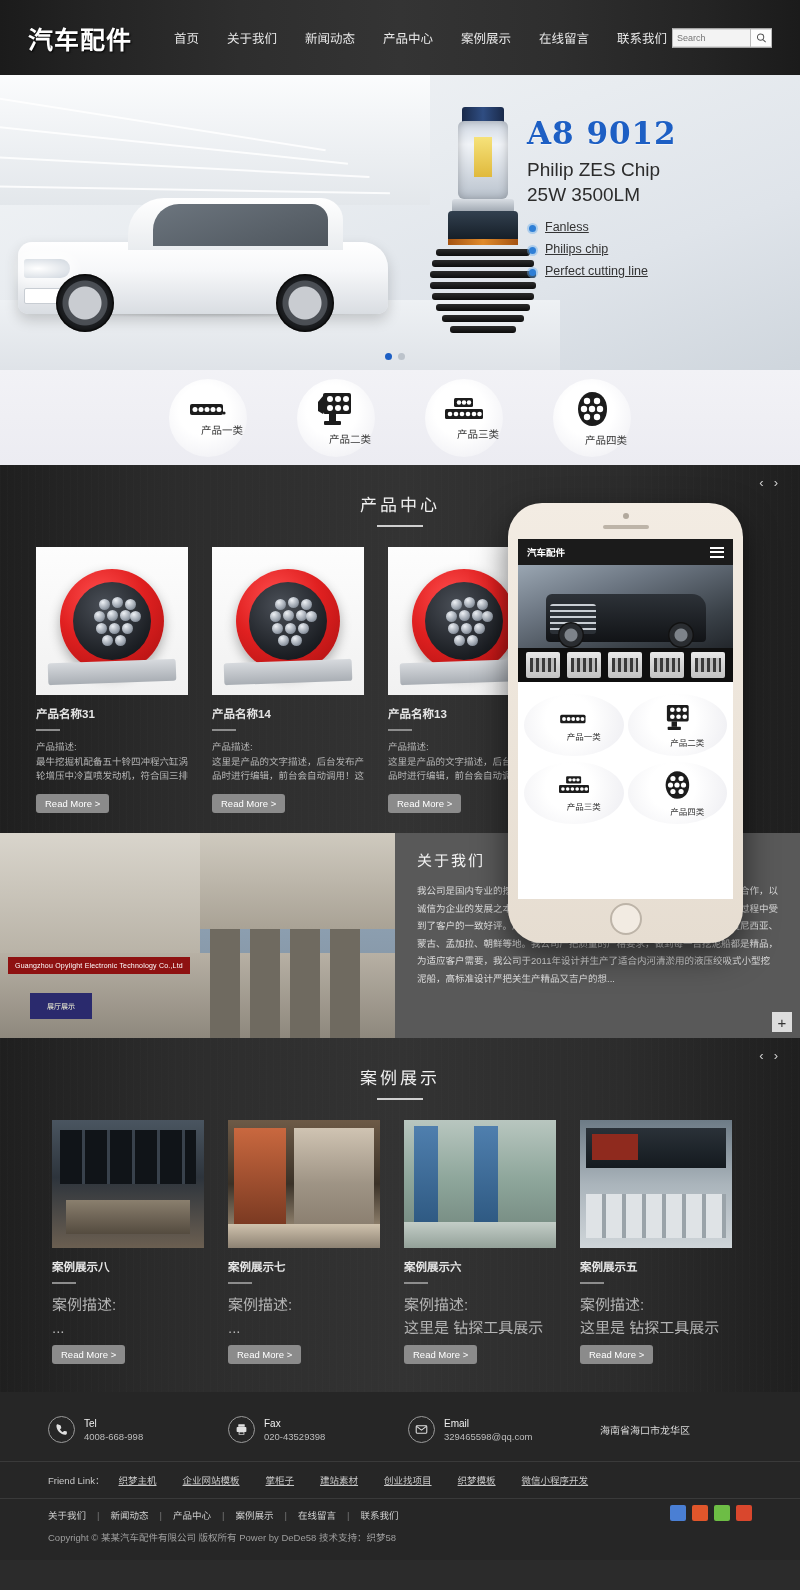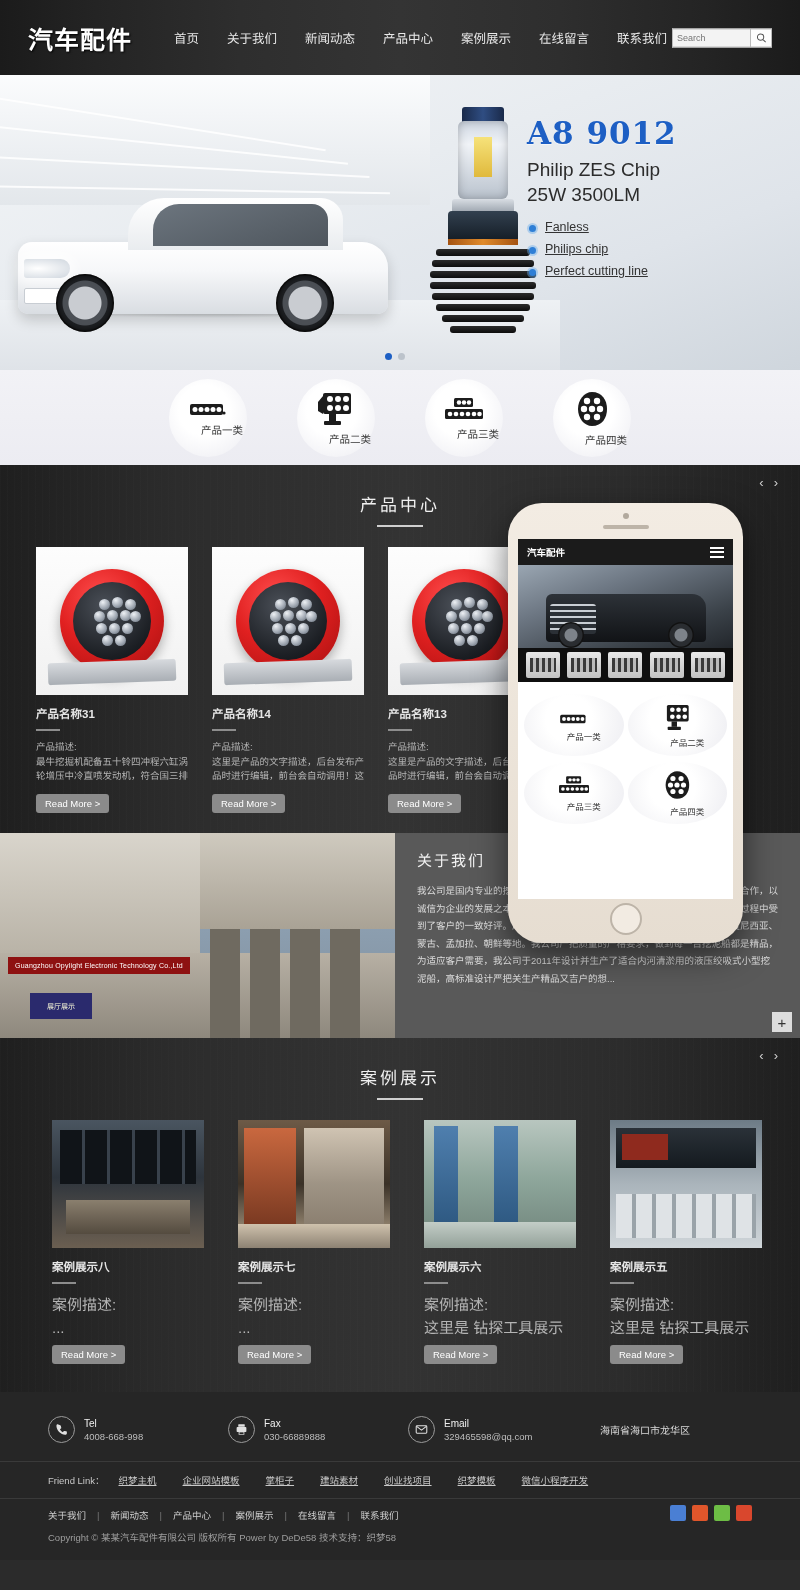--- a/index.html
+++ b/index.html
@@ -387,21 +387,21 @@
   }
   .ph-cat {
     height: 62px; border-radius: 50%;
     background: radial-gradient(circle at 45% 40%, #ffffff 35%, #f6f6f8 65%, #ececf1 100%);
     display:flex; flex-direction:column; align-items:center; justify-content:center;
     cursor:pointer;
   }
   .ph-cat-label { font-size: 8.5px; color:#333; position:relative; left:10px; top:2px; white-space:nowrap;}
 
   
-  .case-row { display:flex; gap: 34px; padding: 0 52px; }
+  .case-row { display:flex; gap: 24px; padding: 0 52px; }
   .case-card { width: 152px; }
   .case-img {
     width: 152px; height: 128px; overflow:hidden; position: relative;
   }
   .case-name { font-size: 11.5px; color:#e6e6e6; margin-top: 10px; font-weight:bold; }
   .case-rule { width: 24px; height: 2px; background:#8d8d8d; margin: 8px 0 9px; }
   .case-desc { font-size: 15px; color:#b4b4b4; line-height:1.55; height: 42px; overflow:hidden; }
 
   
   .footer { background:#262626; padding: 24px 0 0; }
@@ -909,21 +909,21 @@
       <div class="c-icon">
         <svg width="13" height="13" viewBox="0 0 16 16" fill="#e0e0e0">
           <rect x="4" y="1.5" width="8" height="3.2" rx=".5"></rect>
           <rect x="2" y="5" width="12" height="6" rx="1"></rect>
           <rect x="4.5" y="10.5" width="7" height="4" rx=".5" fill="#e0e0e0"></rect>
           <rect x="5.5" y="11.5" width="5" height="2.2" fill="#262626"></rect>
         </svg>
       </div>
       <div>
         <div class="c-lab">Fax</div>
-        <div class="c-val">030-66889888</div>
+        <div class="c-val">020-43529398</div>
       </div>
     </div>
 
     <div class="contact">
       <div class="c-icon">
         <svg width="13" height="13" viewBox="0 0 16 16">
           <rect x="1.5" y="3.5" width="13" height="9" rx="1" fill="none" stroke="#e0e0e0" stroke-width="1.3"></rect>
           <path d="M2 4.2 L8 8.7 L14 4.2" fill="none" stroke="#e0e0e0" stroke-width="1.3"></path>
         </svg>
       </div>

